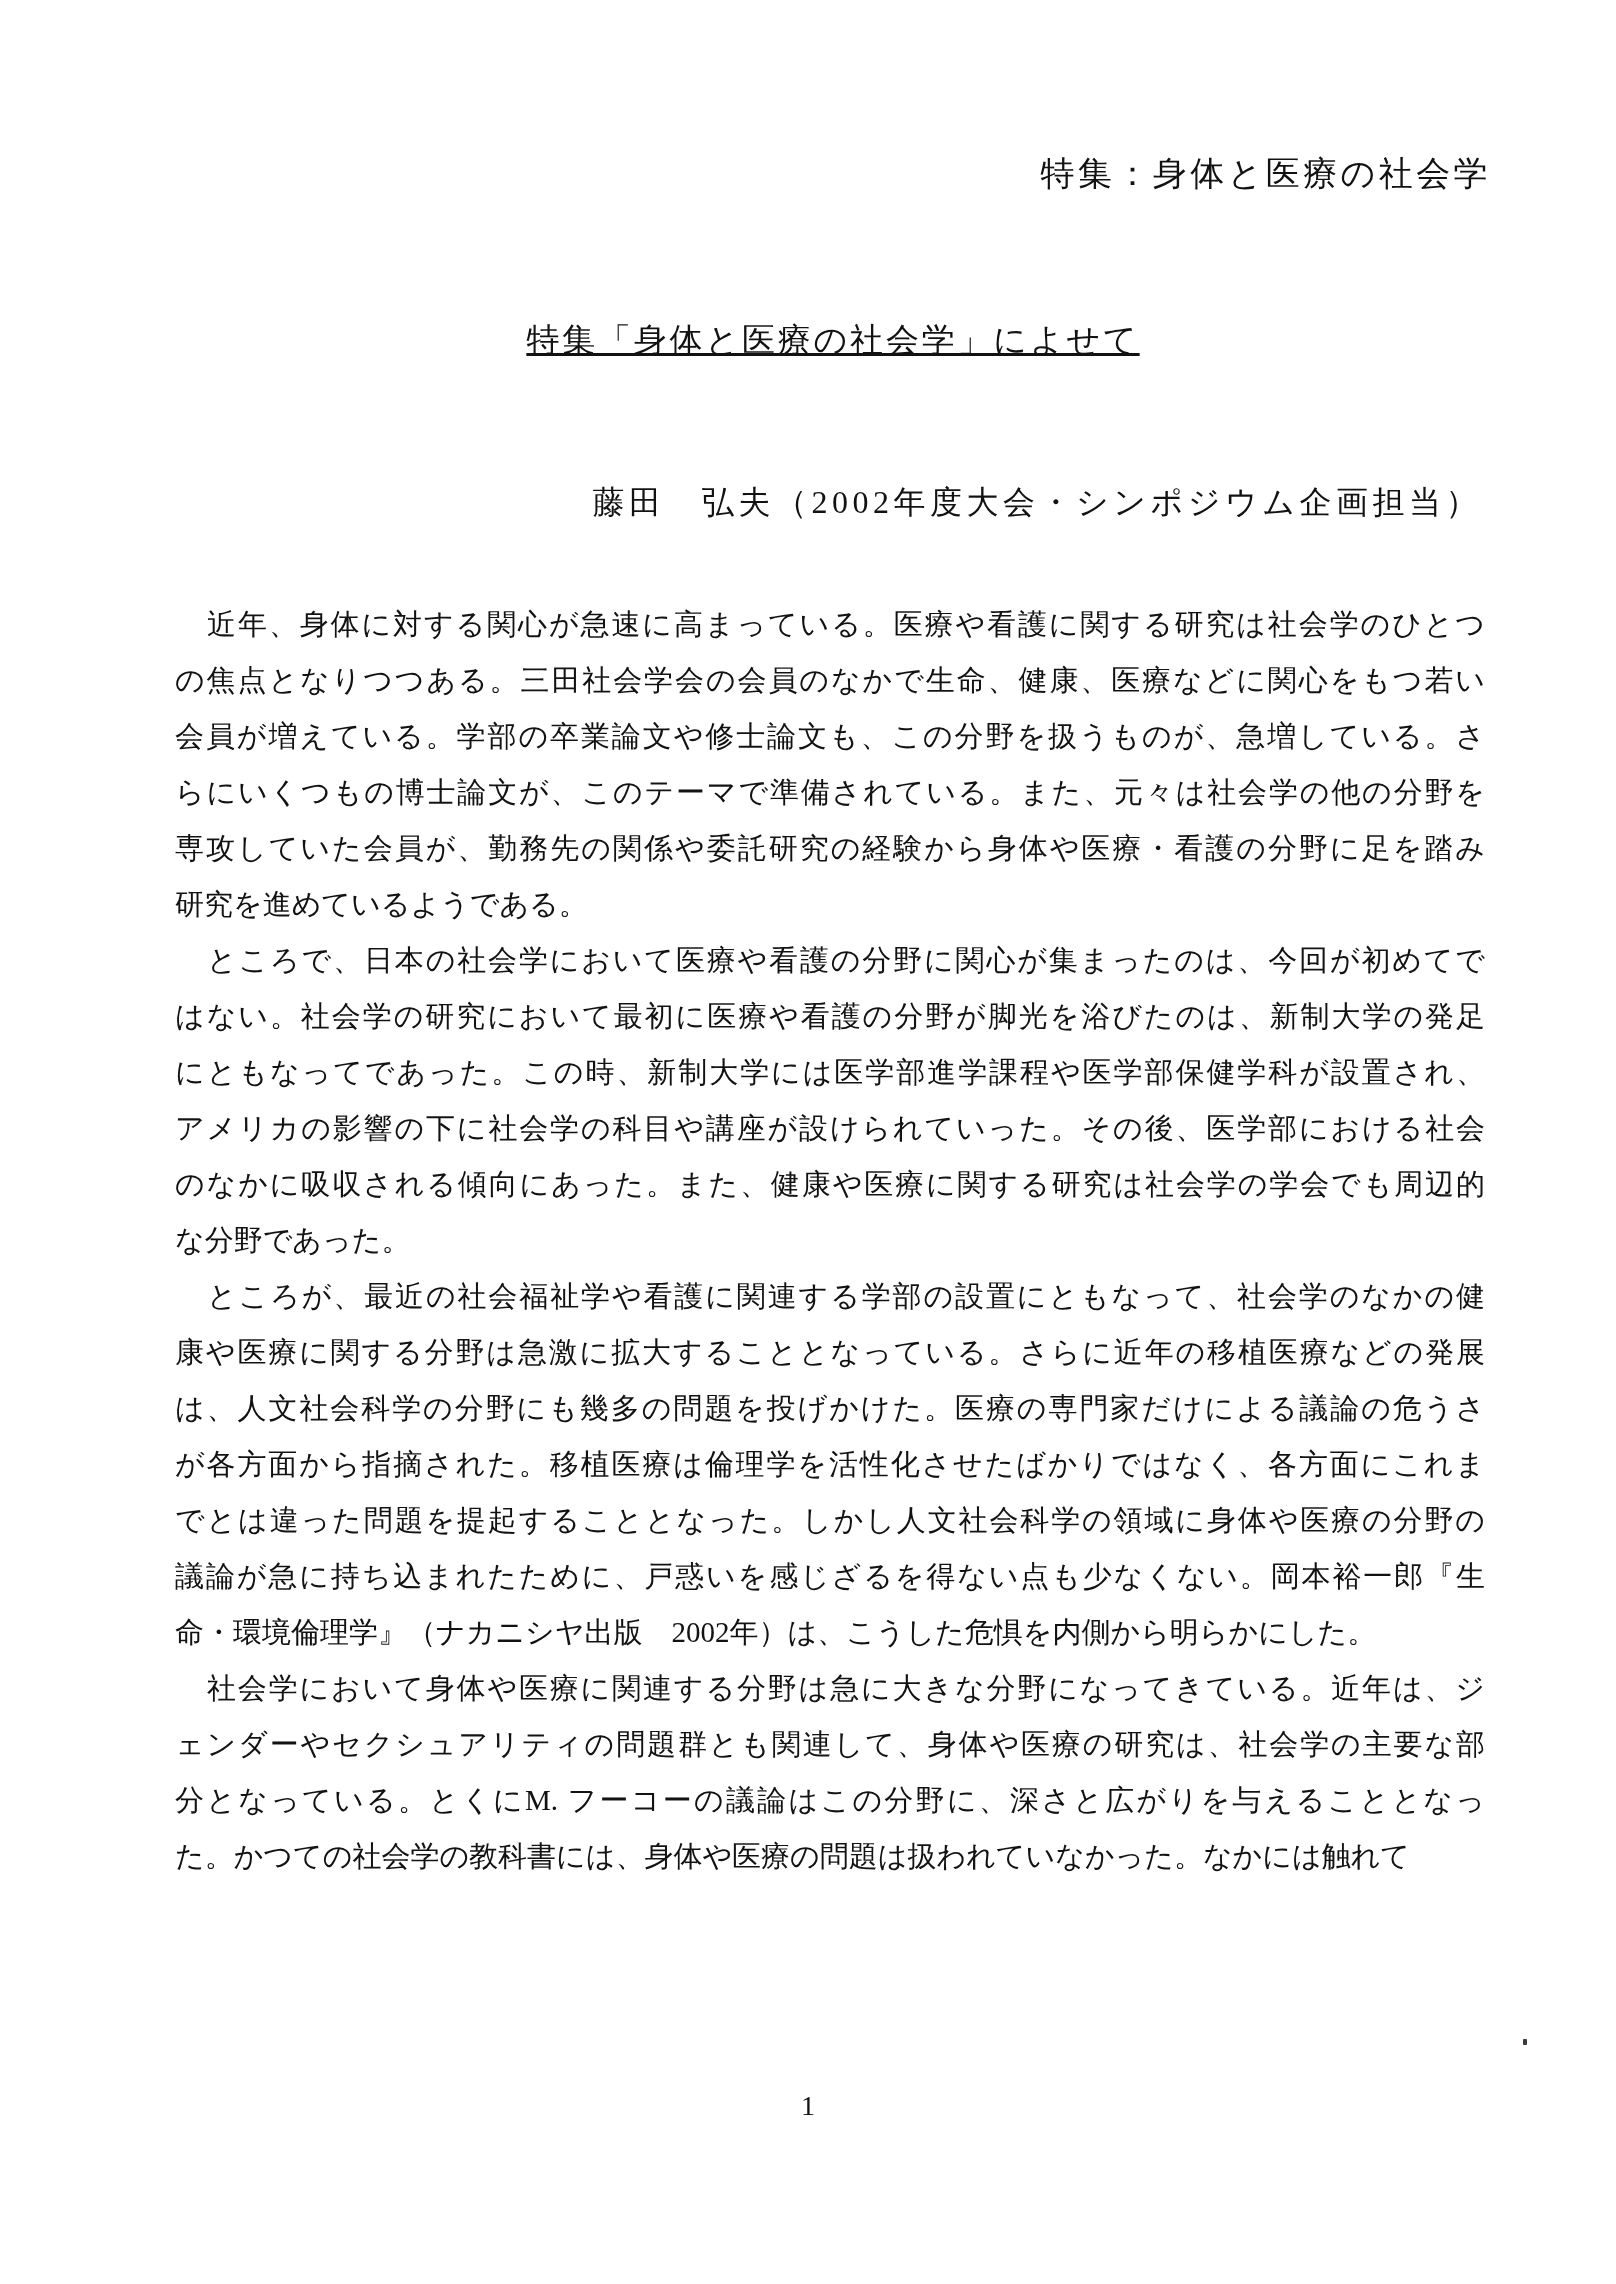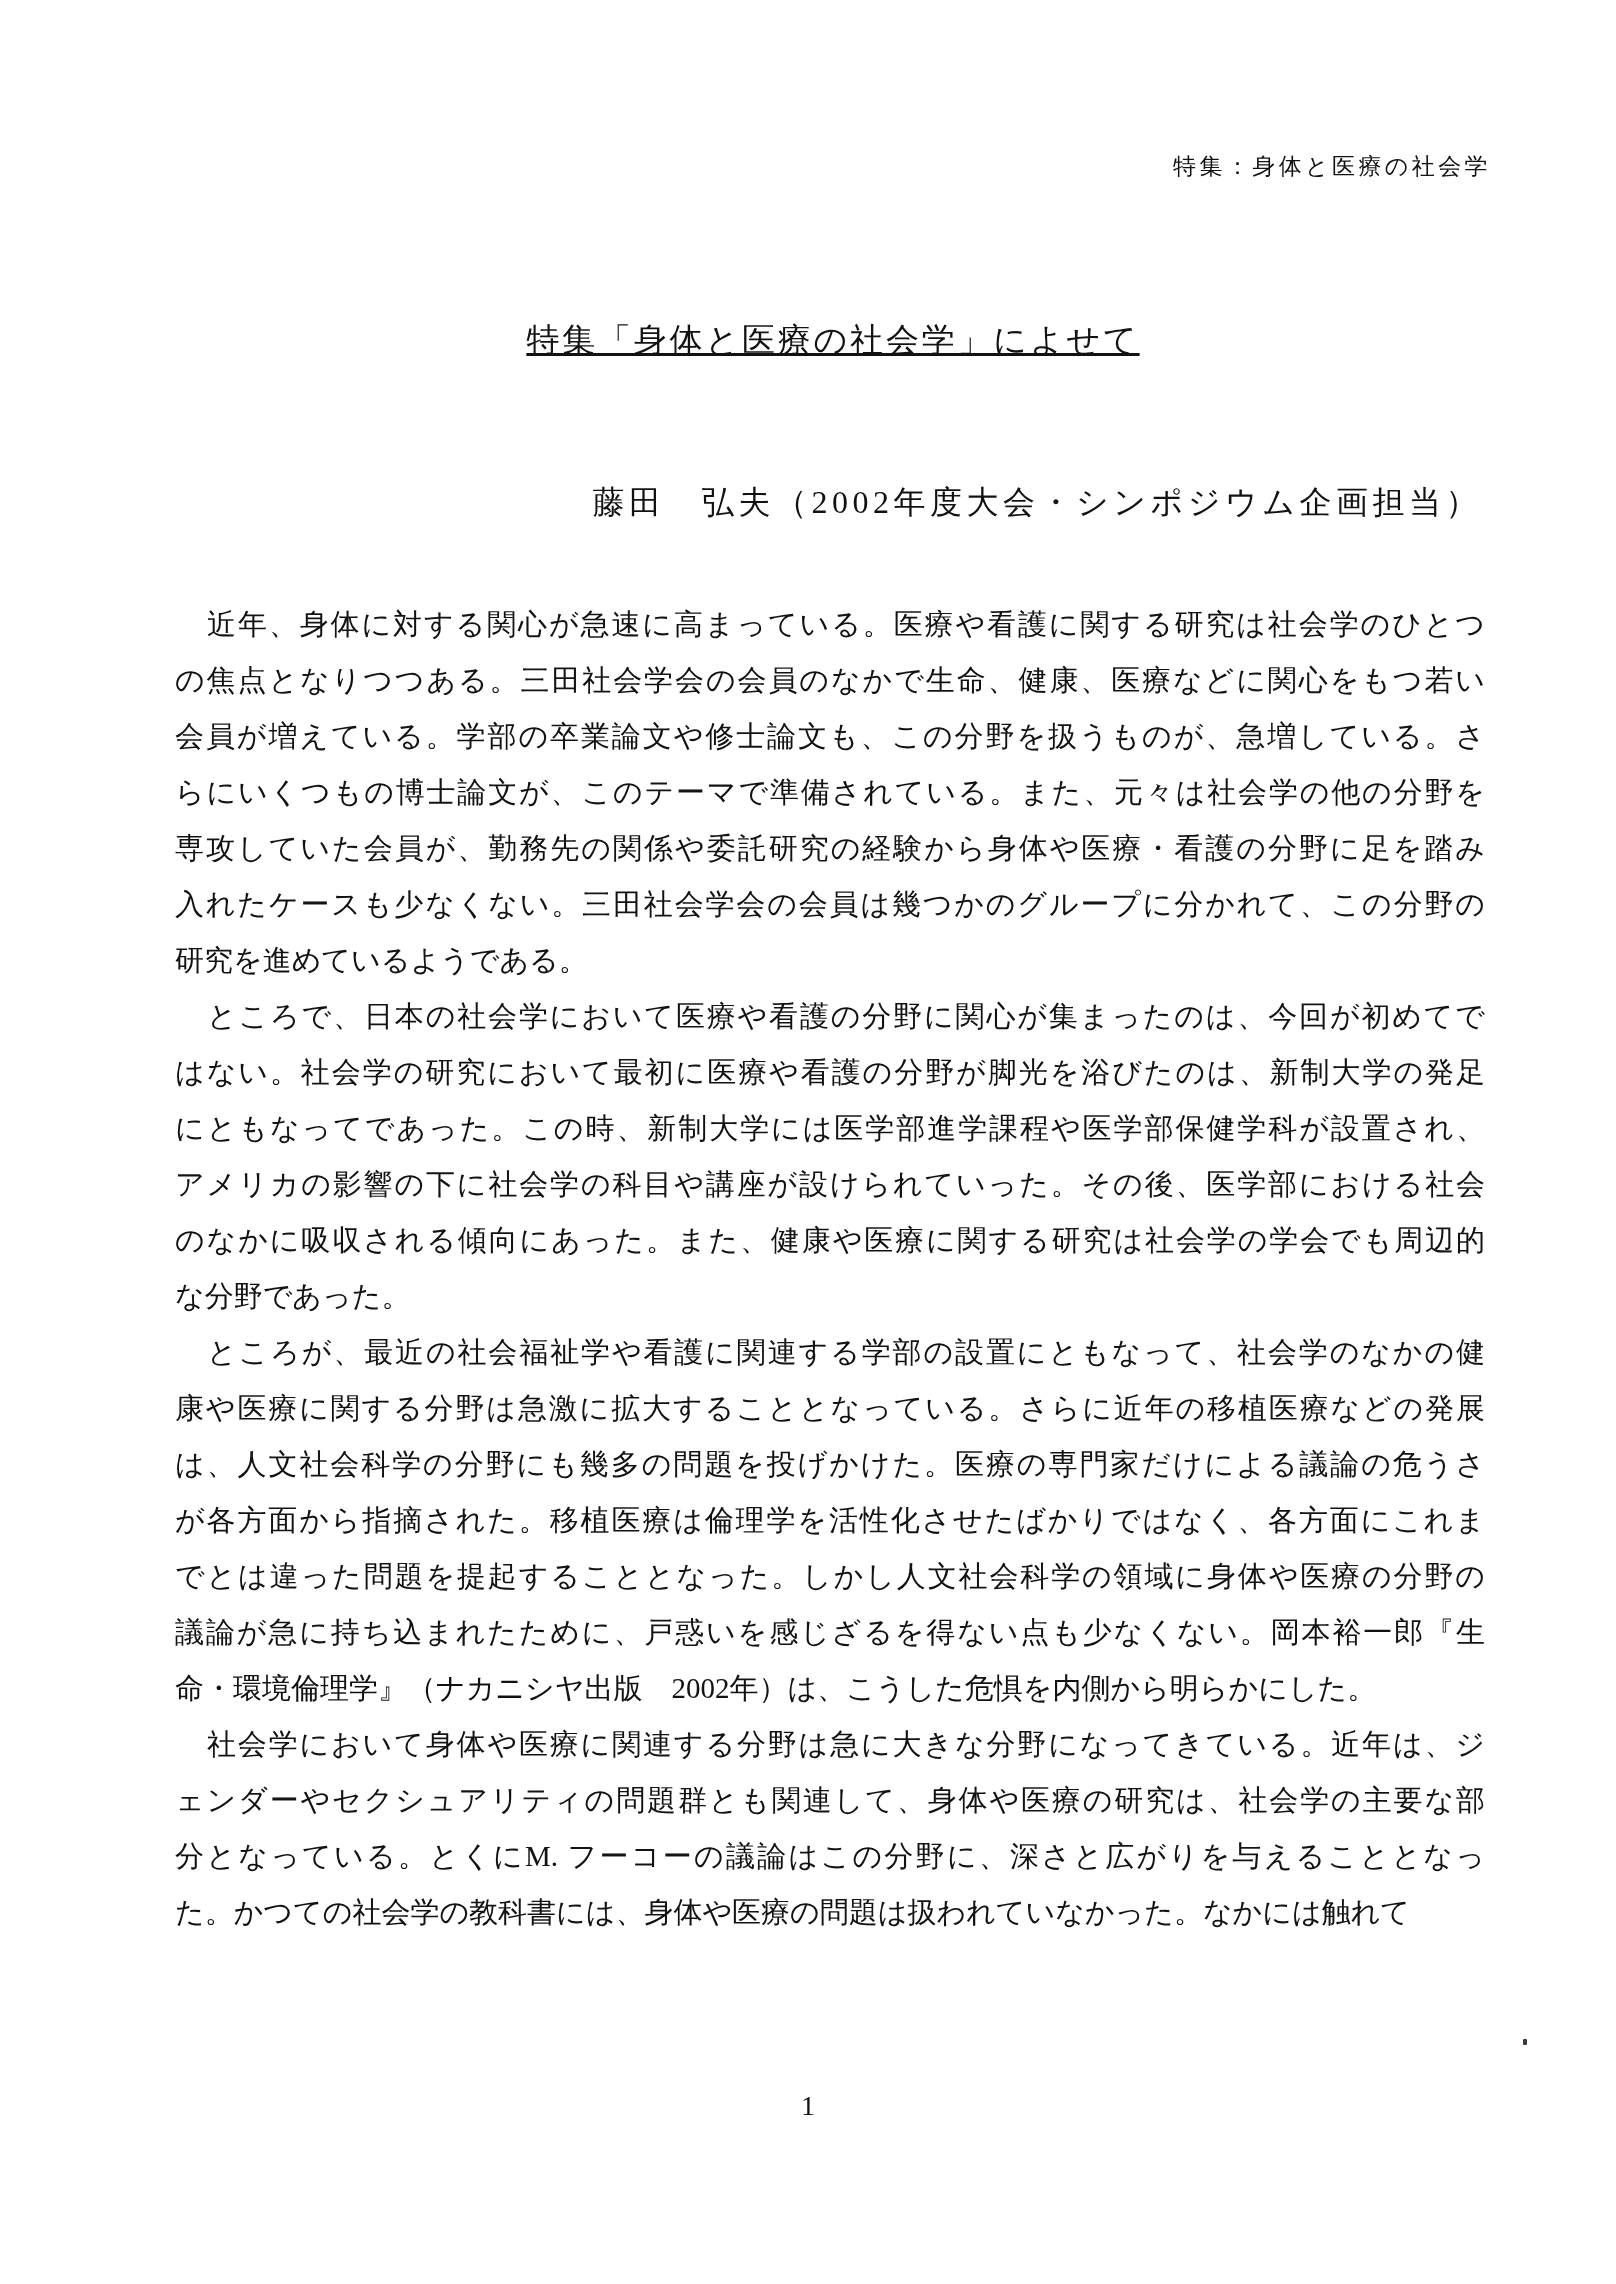--- a/index.html
+++ b/index.html
@@ -14,21 +14,21 @@
     margin: 0 auto;
     background: #ffffff;
     font-family: "Liberation Serif", "DejaVu Serif", serif;
     color: #121212;
     overflow: hidden;
   }
   .running-header {
     position: absolute;
     top: 151px;
     right: 125px;
-    font-size: 23px;
+    font-size: 34px;
     letter-spacing: 3.4px;
     white-space: nowrap;
   }
   .doc-title {
     position: absolute;
     top: 318px;
     left: 0;
     width: 100%;
     text-align: center;
     text-indent: 50px;
@@ -91,21 +91,20 @@
   <div class="doc-title">特集「身体と医療の社会学」によせて</div>
 
   <div class="author-line">藤田　弘夫（2002年度大会・シンポジウム企画担当）</div>
 
   <div class="body-text">
     <div class="line indent">近年、身体に対する関心が急速に高まっている。医療や看護に関する研究は社会学のひとつ</div>
     <div class="line">の焦点となりつつある。三田社会学会の会員のなかで生命、健康、医療などに関心をもつ若い</div>
     <div class="line">会員が増えている。学部の卒業論文や修士論文も、この分野を扱うものが、急増している。さ</div>
     <div class="line">らにいくつもの博士論文が、このテーマで準備されている。また、元々は社会学の他の分野を</div>
     <div class="line">専攻していた会員が、勤務先の関係や委託研究の経験から身体や医療・看護の分野に足を踏み</div>
-    <div class="line">入れたケースも少なくない。三田社会学会の会員は幾つかのグループに分かれて、この分野の</div>
     <div class="line last">研究を進めているようである。</div>
     <div class="line indent">ところで、日本の社会学において医療や看護の分野に関心が集まったのは、今回が初めてで</div>
     <div class="line">はない。社会学の研究において最初に医療や看護の分野が脚光を浴びたのは、新制大学の発足</div>
     <div class="line">にともなってであった。この時、新制大学には医学部進学課程や医学部保健学科が設置され、</div>
     <div class="line">アメリカの影響の下に社会学の科目や講座が設けられていった。その後、医学部における社会</div>
     <div class="line">のなかに吸収される傾向にあった。また、健康や医療に関する研究は社会学の学会でも周辺的</div>
     <div class="line last">な分野であった。</div>
     <div class="line indent">ところが、最近の社会福祉学や看護に関連する学部の設置にともなって、社会学のなかの健</div>
     <div class="line">康や医療に関する分野は急激に拡大することとなっている。さらに近年の移植医療などの発展</div>
     <div class="line">は、人文社会科学の分野にも幾多の問題を投げかけた。医療の専門家だけによる議論の危うさ</div>

